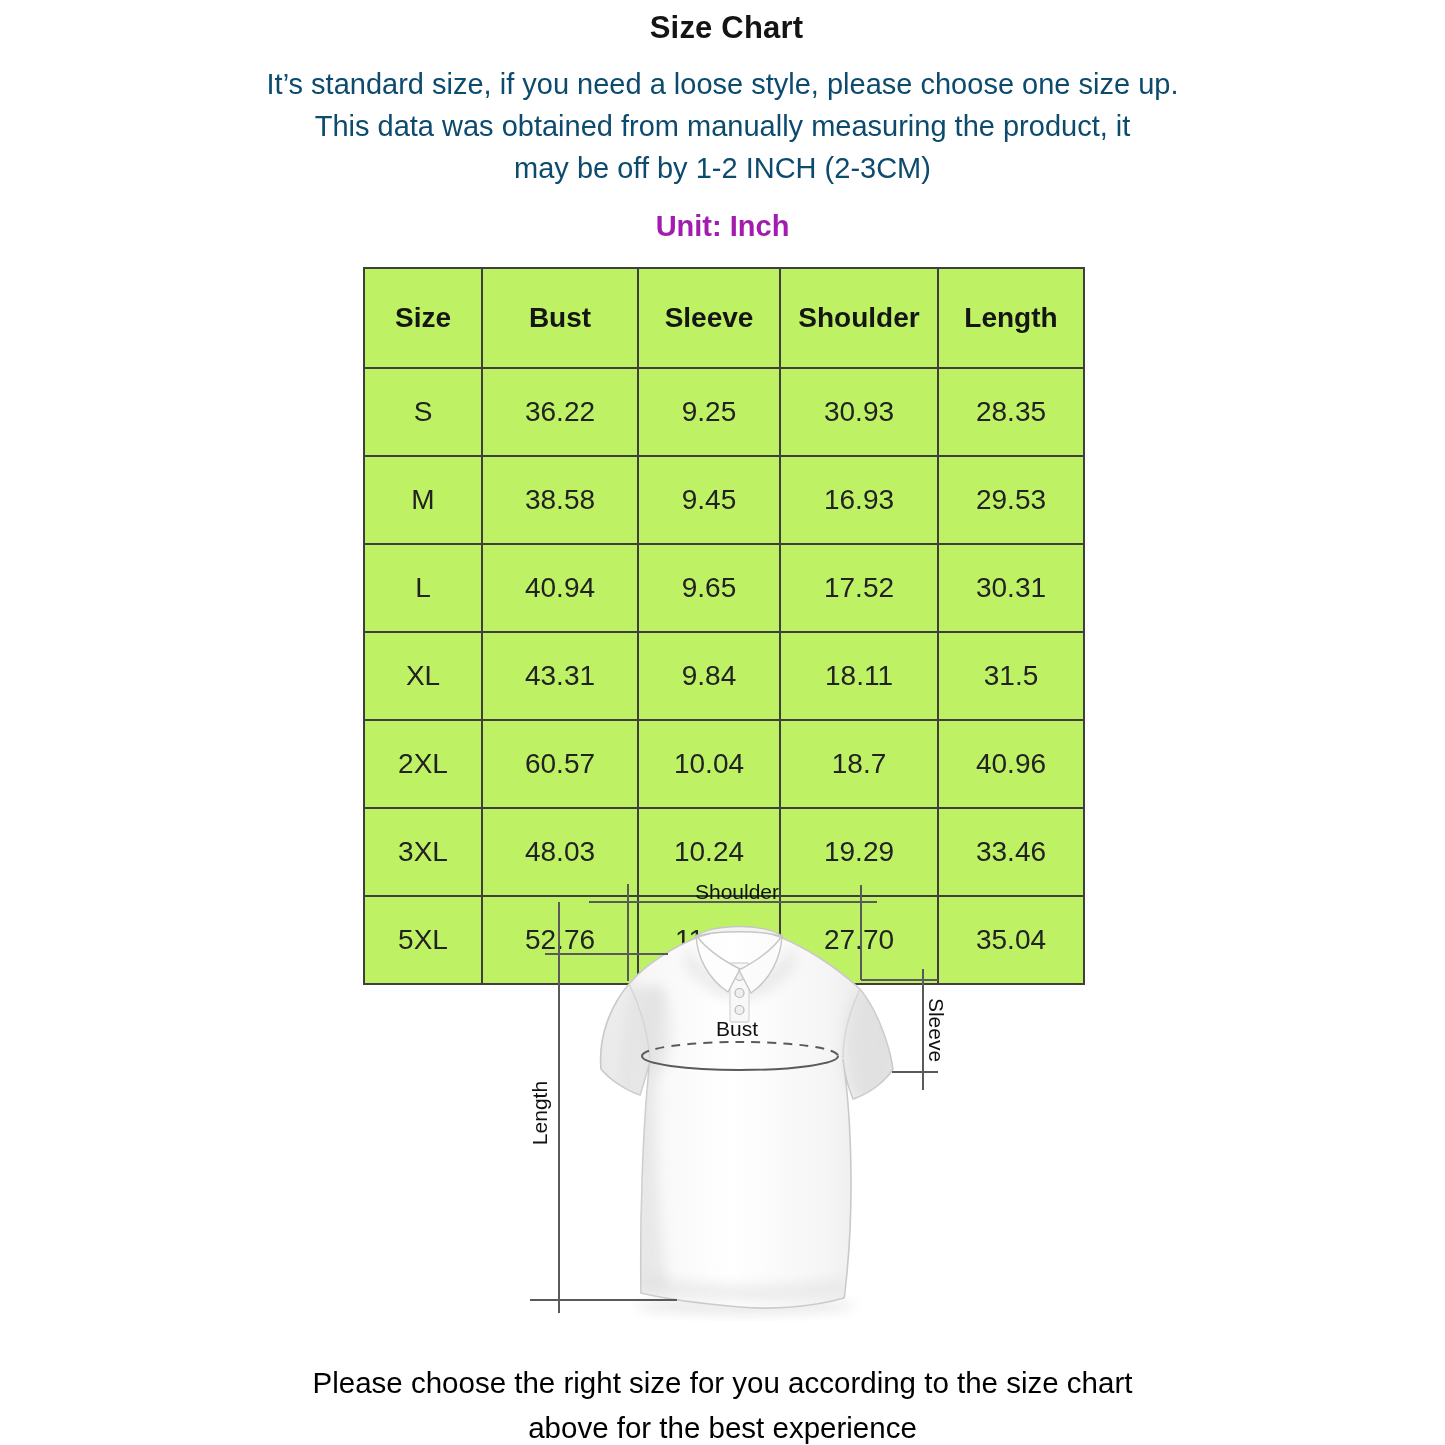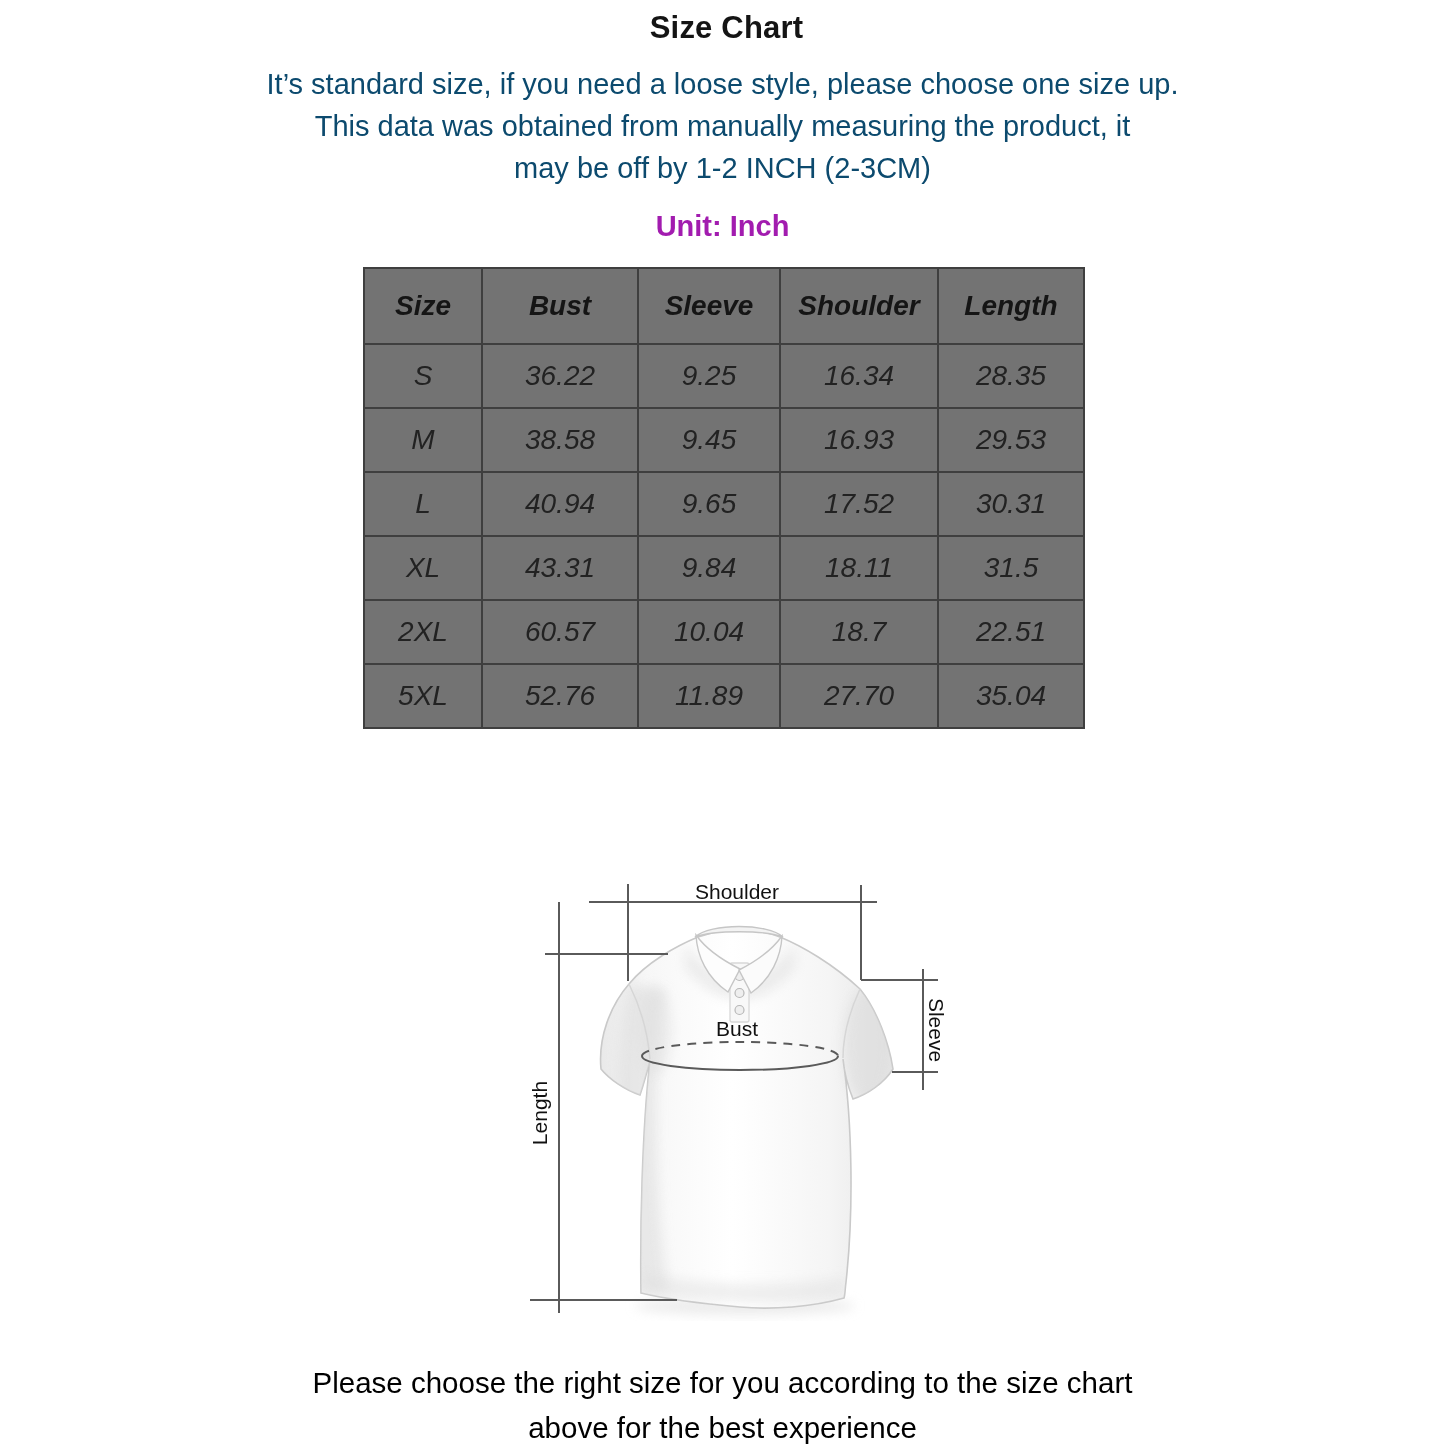--- a/index.html
+++ b/index.html
@@ -34,23 +34,22 @@
   table.size-table{
     border-collapse:collapse;
     table-layout:fixed;
     font-size:28px;
     color:#222222;
   }
   table.size-table th,
   table.size-table td{
     border:2px solid #3f3f3f;
     text-align:center;vertical-align:middle;
-    padding:0;
-    background:#737373;
-    font-style:italic;
+    padding:12px;
+    background:#bef264;
   }
   table.size-table th{
     height:74px;font-weight:700;color:#151515;
   }
   table.size-table td{
     height:62px;font-weight:400;
   }
   .diagram-svg{
     position:absolute;left:500px;top:862px;
   }
@@ -98,21 +97,21 @@
             <th>Sleeve</th>
             <th>Shoulder</th>
             <th>Length</th>
           </tr>
       </thead>
       <tbody>
           <tr>
             <td>S</td>
             <td>36.22</td>
             <td>9.25</td>
-            <td>16.34</td>
+            <td>30.93</td>
             <td>28.35</td>
           </tr>
           <tr>
             <td>M</td>
             <td>38.58</td>
             <td>9.45</td>
             <td>16.93</td>
             <td>29.53</td>
           </tr>
           <tr>
@@ -127,21 +126,28 @@
             <td>43.31</td>
             <td>9.84</td>
             <td>18.11</td>
             <td>31.5</td>
           </tr>
           <tr>
             <td>2XL</td>
             <td>60.57</td>
             <td>10.04</td>
             <td>18.7</td>
-            <td>22.51</td>
+            <td>40.96</td>
+          </tr>
+          <tr>
+            <td>3XL</td>
+            <td>48.03</td>
+            <td>10.24</td>
+            <td>19.29</td>
+            <td>33.46</td>
           </tr>
           <tr>
             <td>5XL</td>
             <td>52.76</td>
             <td>11.89</td>
             <td>27.70</td>
             <td>35.04</td>
           </tr>
         </tbody>
     </table>

